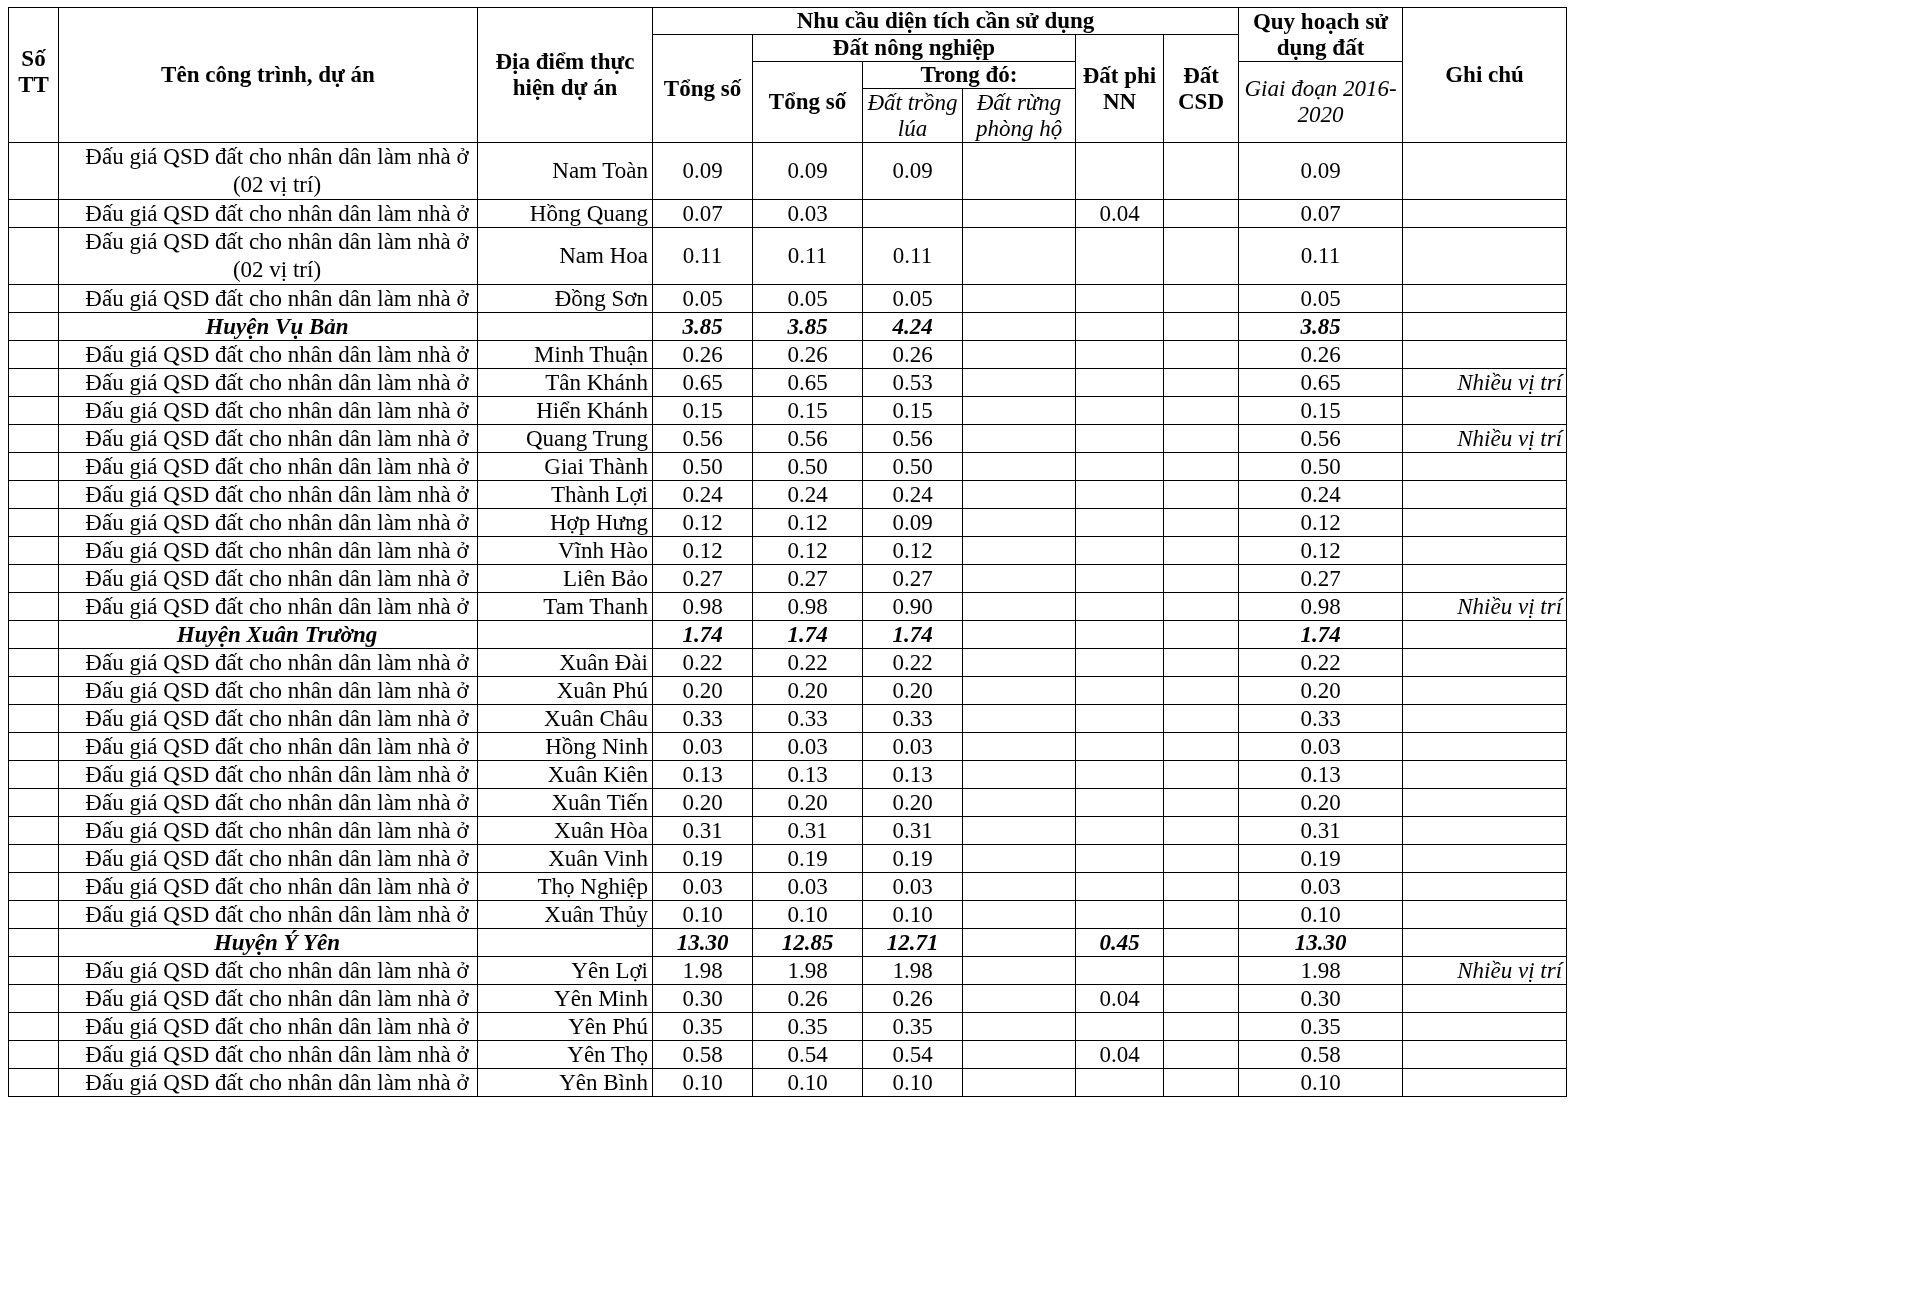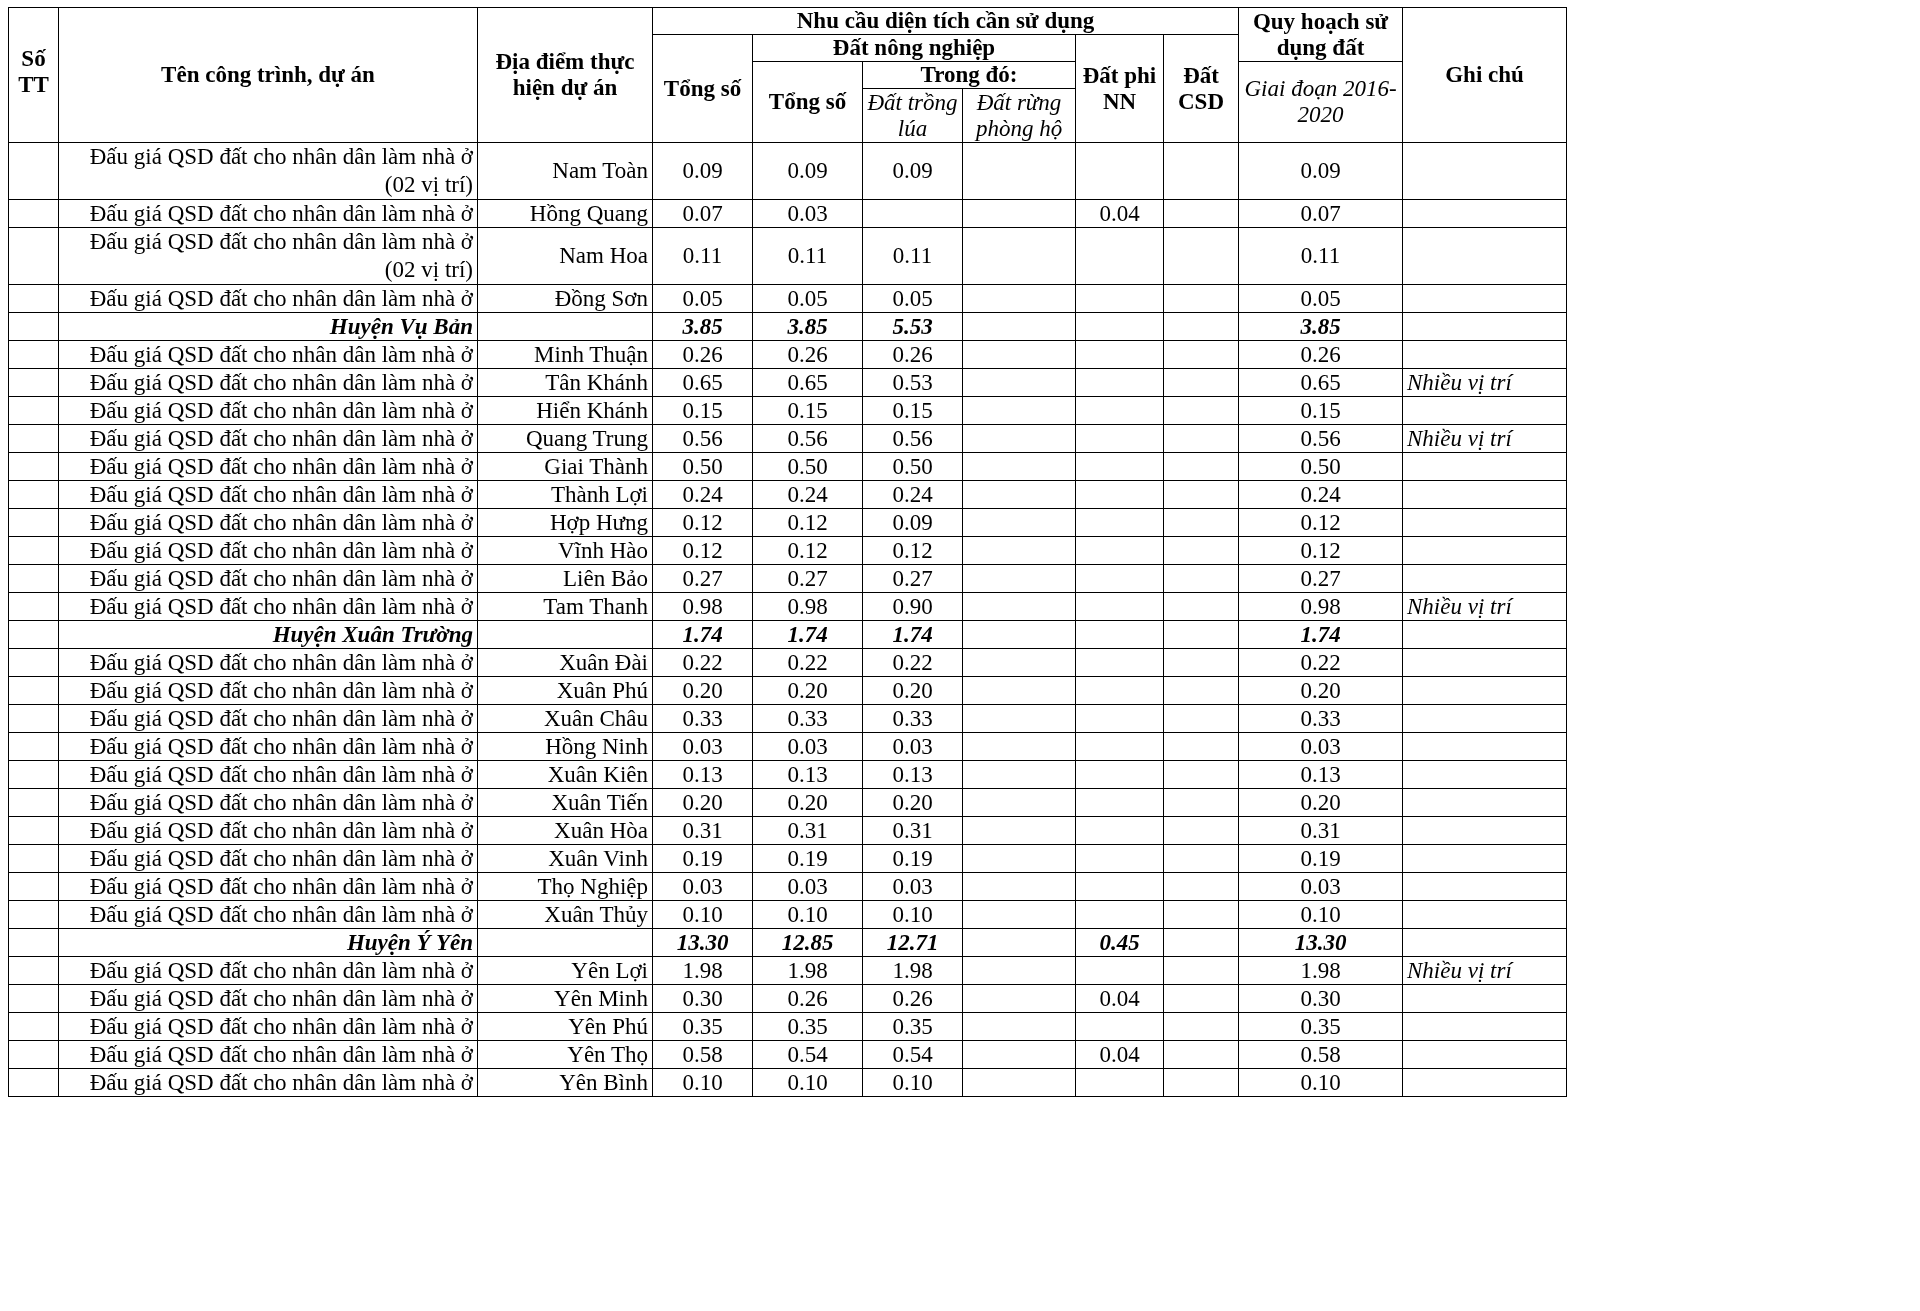--- a/index.html
+++ b/index.html
@@ -5,23 +5,23 @@
   html, body { margin: 0; padding: 0; background: #ffffff; }
   body { width: 1920px; height: 1311px; overflow: hidden; position: relative;
          font-family: "Liberation Serif", "DejaVu Serif", serif; color: #000; }
   .page { position: absolute; left: 8px; top: 7px; }
   table { border-collapse: collapse; table-layout: fixed; width: 1558px; }
   td, th { border: 1.5px solid #000; padding: 0 4px; font-size: 23px; line-height: 27px;
            vertical-align: middle; overflow: hidden; }
   th { font-weight: bold; text-align: center; line-height: 26px; padding: 0 2px; }
   th.it { font-weight: normal; font-style: italic; }
   td.num { text-align: center; }
-  td.name { text-align: right; padding-left: 22px; }
+  td.name { text-align: center; padding-left: 22px; }
   td.loc { text-align: right; padding-left: 4px; }
-  td.note { text-align: left; font-style: italic; }
+  td.note { text-align: right; font-style: italic; }
   tr.group td { font-weight: bold; font-style: italic; margin-left: 16px; }
   tr.data { height: 27px; }
   tr.tall { height: 57px; }
   tr.tall td { line-height: 28px; }
 </style>
 </head>
 <body>
 
 <div class="page">
 <table>
@@ -116,21 +116,21 @@
           <td class="num"></td>
           <td class="num">0.05</td>
           <td class="note"></td>
         </tr>
         <tr class="group">
           <td class="num"></td>
           <td class="name">Huyện Vụ Bản</td>
           <td class="loc"></td>
           <td class="num">3.85</td>
           <td class="num">3.85</td>
-          <td class="num">5.53</td>
+          <td class="num">4.24</td>
           <td class="num"></td>
           <td class="num"></td>
           <td class="num"></td>
           <td class="num">3.85</td>
           <td class="note"></td>
         </tr>
         <tr class="data">
           <td class="num"></td>
           <td class="name">Đấu giá QSD đất cho nhân dân làm nhà ở</td>
           <td class="loc">Minh Thuận</td>

